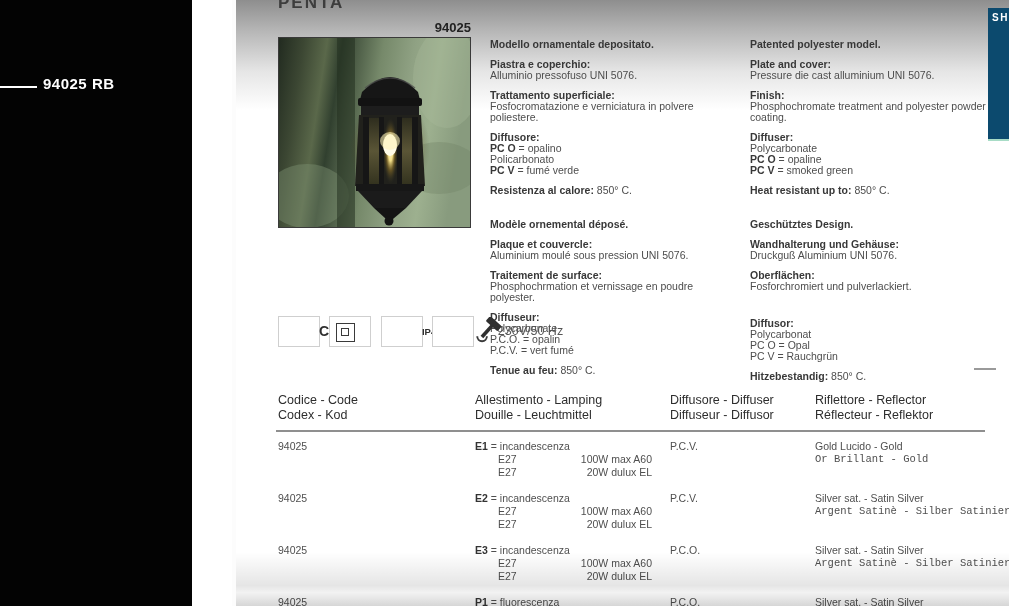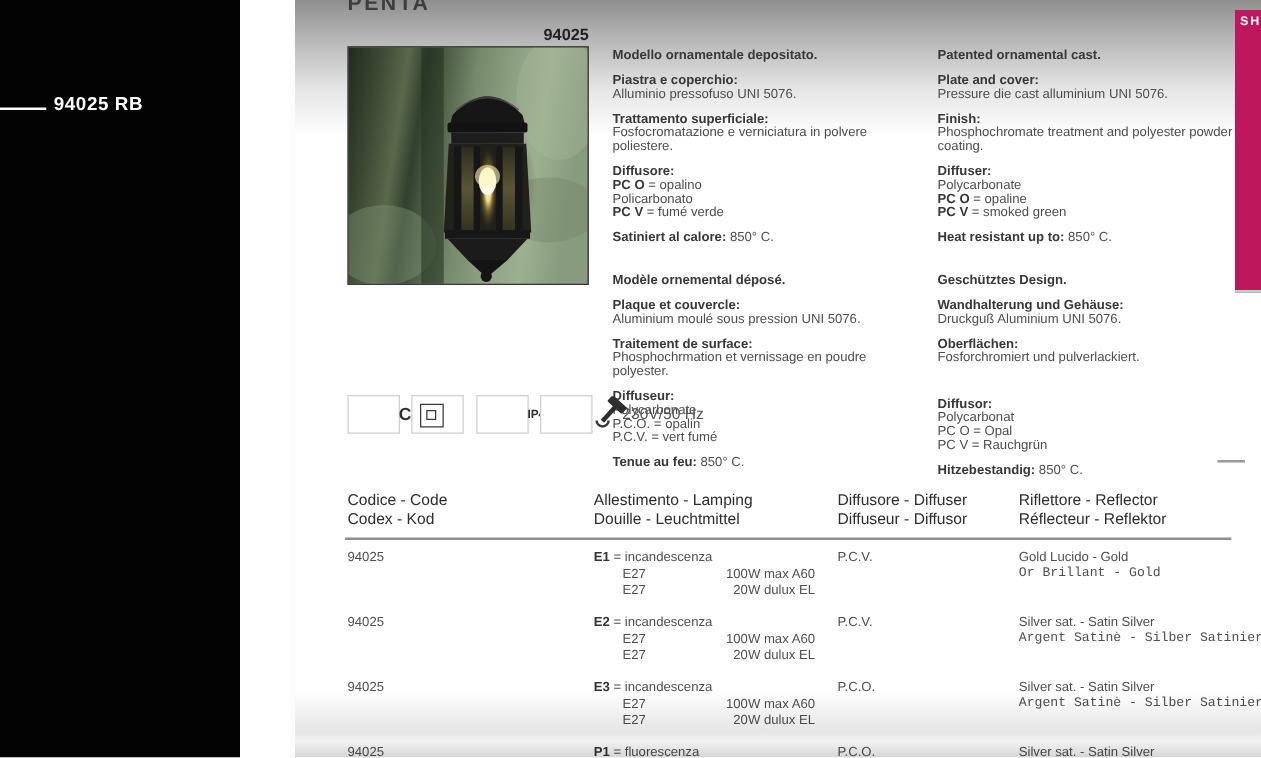--- a/index.html
+++ b/index.html
@@ -54,21 +54,21 @@
   .c-code { left:42px; top:2px; }
   .c-lamp { left:239px; top:2px; }
   .c-lamp .b, .row .b { font-weight:bold; color:#333; }
   .c-sock1 { left:262px; top:15px; } .c-sock2 { left:262px; top:28px; }
   .c-pw1 { left:296px; top:15px; width:120px; text-align:right; }
   .c-pw2 { left:296px; top:28px; width:120px; text-align:right; }
   .c-diff { left:434px; top:2px; }
   .c-r1 { left:579px; top:2px; } .c-r2 { left:579px; top:15px;font-family:Liberation Mono, monospace; }
 
   
-  .green-tab { position:absolute; left:988px; top:8px; width:21px; height:226px; background:#be185d; z-index:4;
+  .green-tab { position:absolute; left:988px; top:8px; width:21px; height:133px; background:#0c4a6e; z-index:4;
     color:#fff; font-size:10px; font-weight:bold; letter-spacing:1.5px; padding:4px 0 0 4px;
     border-bottom:2px solid #a8dcc6; }
   .edge-dash { position:absolute; left:974px; top:368px; width:22px; height:2px; background:#9a9a9a; z-index:4; }
 </style>
 </head>
 <body>
 
 <div class="page">
 
   <div class="black-panel">
@@ -148,26 +148,26 @@
         <div class="b">Trattamento superficiale:</div>
         <div>Fosfocromatazione e verniciatura in polvere poliestere.</div>
       </div>
       <div class="sp-block">
         <div class="b">Diffusore:</div>
         <div><span class="b">PC O</span><span> = opalino</span></div>
         <div>Policarbonato</div>
         <div><span class="b">PC V</span><span> = fumé verde</span></div>
       </div>
       <div class="sp-block">
-        <span class="b">Satiniert al calore:</span><span> 850° C.</span>
+        <span class="b">Resistenza al calore:</span><span> 850° C.</span>
       </div>
     </div>
 
     <div class="spec-col" id="specs-en">
-      <div class="b">Patented ornamental cast.</div>
+      <div class="b">Patented polyester model.</div>
       <div class="sp-block">
         <div class="b">Plate and cover:</div>
         <div>Pressure die cast alluminium UNI 5076.</div>
       </div>
       <div class="sp-block">
         <div class="b">Finish:</div>
         <div>Phosphochromate treatment and polyester powder coating.</div>
       </div>
       <div class="sp-block">
         <div class="b">Diffuser:</div>

